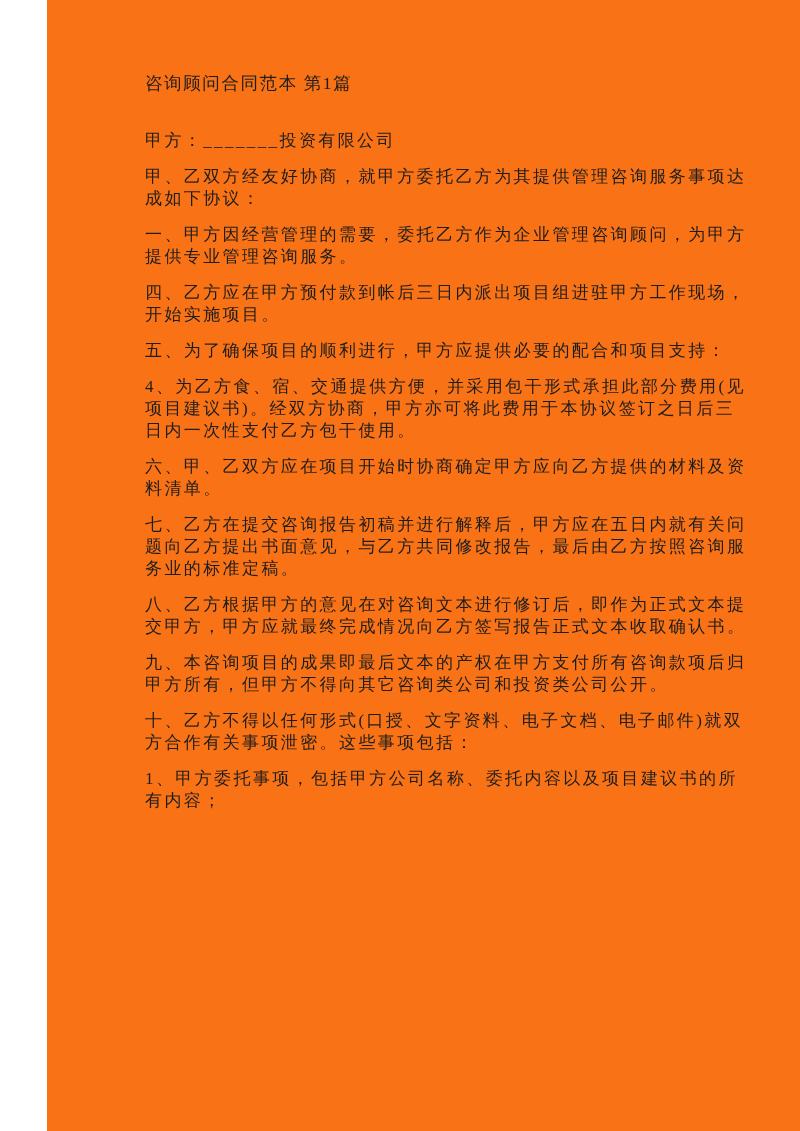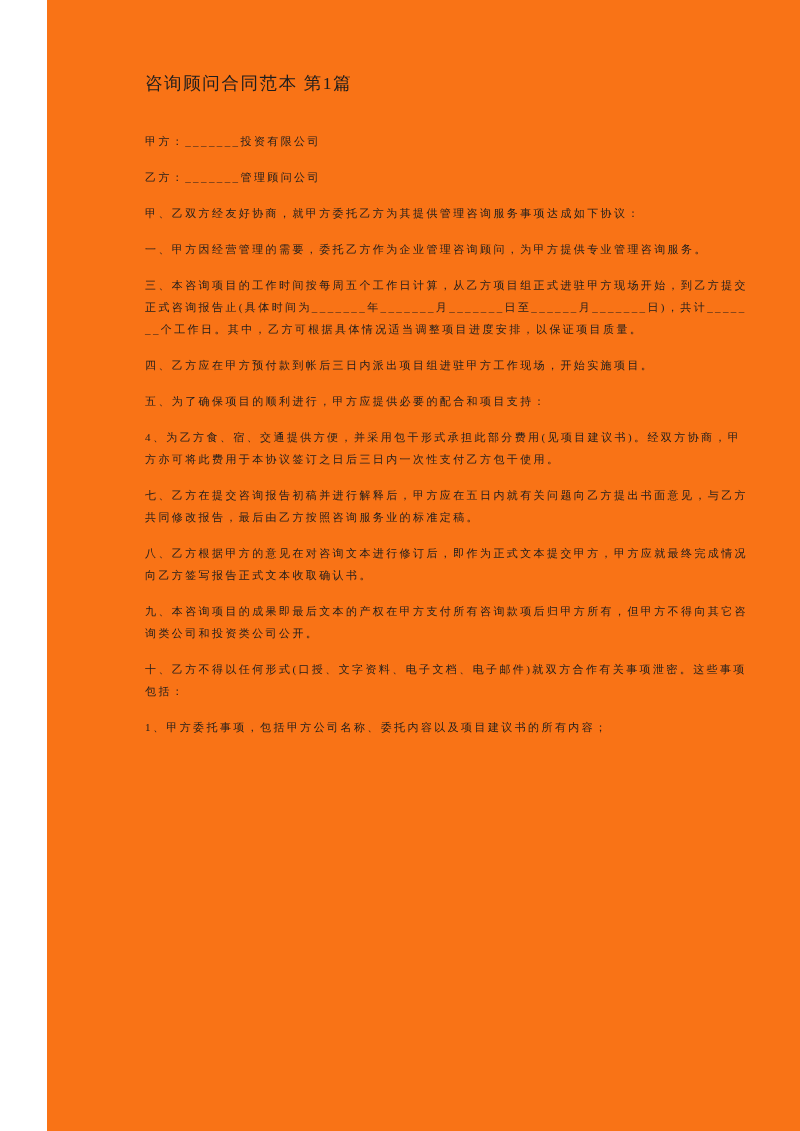--- a/index.html
+++ b/index.html
@@ -23,40 +23,39 @@
     margin-left: 47px;
   }
   .doc-title {
     font-size: 17.5px;
     font-weight: normal;
     letter-spacing: 1.6px;
     margin: 0 0 36px 0;
     line-height: 22px;
   }
   .para {
-    font-size: 11px;
+    font-size: 17px;
     line-height: 22px;
     letter-spacing: 2.4px;
     margin: 0 0 14px 0;
     word-break: break-all;
   }
 </style>
 </head>
 <body>
 
 <div class="page">
   <h1 class="doc-title">咨询顾问合同范本 第1篇</h1>
 
   <p class="para">甲方：_______投资有限公司</p>
-  <p class="para">乙方：_______管理顾问公司</p>
 
   <p class="para">甲、乙双方经友好协商，就甲方委托乙方为其提供管理咨询服务事项达成如下协议：</p>
   <p class="para">一、甲方因经营管理的需要，委托乙方作为企业管理咨询顾问，为甲方提供专业管理咨询服务。</p>
-  <p class="para">三、本咨询项目的工作时间按每周五个工作日计算，从乙方项目组正式进驻甲方现场开始，到乙方提交正式咨询报告止(具体时间为_______年_______月_______日至______月_______日)，共计_______个工作日。其中，乙方可根据具体情况适当调整项目进度安排，以保证项目质量。</p>
   <p class="para">四、乙方应在甲方预付款到帐后三日内派出项目组进驻甲方工作现场，开始实施项目。</p>
   <p class="para">五、为了确保项目的顺利进行，甲方应提供必要的配合和项目支持：</p>
   <p class="para">4、为乙方食、宿、交通提供方便，并采用包干形式承担此部分费用(见项目建议书)。经双方协商，甲方亦可将此费用于本协议签订之日后三日内一次性支付乙方包干使用。</p>
+  <p class="para">六、甲、乙双方应在项目开始时协商确定甲方应向乙方提供的材料及资料清单。</p>
   <p class="para">七、乙方在提交咨询报告初稿并进行解释后，甲方应在五日内就有关问题向乙方提出书面意见，与乙方共同修改报告，最后由乙方按照咨询服务业的标准定稿。</p>
   <p class="para">八、乙方根据甲方的意见在对咨询文本进行修订后，即作为正式文本提交甲方，甲方应就最终完成情况向乙方签写报告正式文本收取确认书。</p>
   <p class="para">九、本咨询项目的成果即最后文本的产权在甲方支付所有咨询款项后归甲方所有，但甲方不得向其它咨询类公司和投资类公司公开。</p>
   <p class="para">十、乙方不得以任何形式(口授、文字资料、电子文档、电子邮件)就双方合作有关事项泄密。这些事项包括：</p>
   <p class="para">1、甲方委托事项，包括甲方公司名称、委托内容以及项目建议书的所有内容；</p>
 </div>
 
 </body></html>

